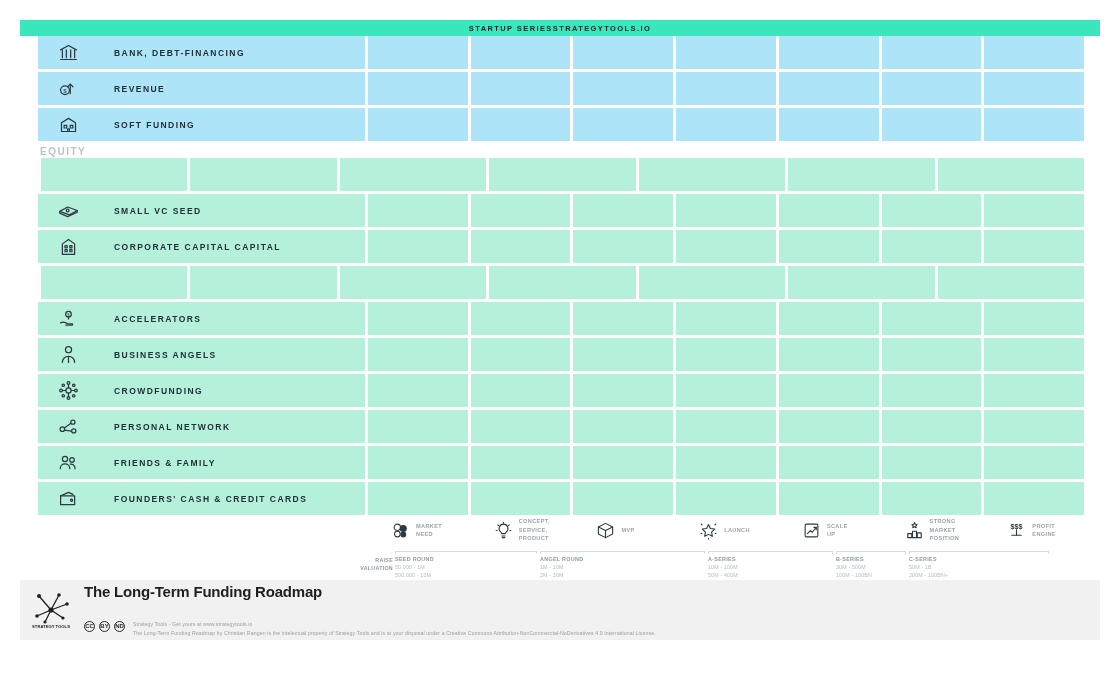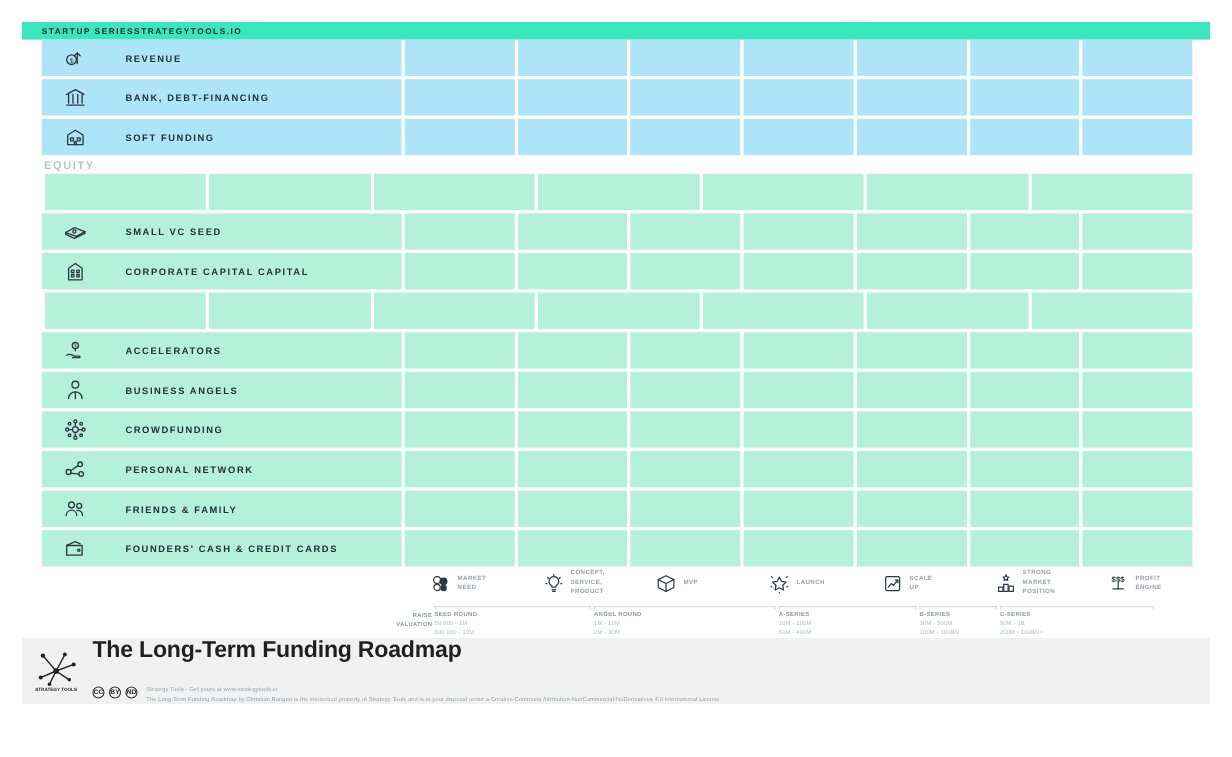--- a/index.html
+++ b/index.html
@@ -12,21 +12,21 @@
   #page {
     position: relative;
     width: 1120px; height: 688px;
     background: #ffffff;
   }
   
   .brandbar {
     position: absolute; left: 20px; top: 20px;
     width: 1080px; height: 16px;
     background: #3ae6bc;
-    display: flex; align-items: center; justify-content: flex-start;
+    display: flex; align-items: center; justify-content: center;
     padding: 0 18px;
   }
   .brandbar .bl, .brandbar .br {
     font-size: 7.5px; font-weight: bold; letter-spacing: 1.4px;
     color: #10242c;
   }
   
   .matrix {
     position: absolute; left: 38px; top: 36px;
     width: 1046px;
@@ -107,21 +107,21 @@
   
   .footer {
     position: absolute; left: 20px; top: 580px;
     width: 1080px; height: 60px;
     background: #f1f1f1;
     display: flex; align-items: center;
   }
   .flogo { width: 62px; flex: 0 0 62px; display:flex; align-items:center; justify-content:center; }
   .ftext { flex: 1; padding-left: 2px; }
   .ftitle {
-    font-size: 21px; font-weight: bold; color: #1f1f1f;
+    font-size: 15px; font-weight: bold; color: #1f1f1f;
     letter-spacing: -0.2px; margin-bottom: 20px;
   }
   .frow { display: flex; align-items: flex-start; gap: 8px; }
   .ficons { display: flex; gap: 4px; padding-top: 1px; }
   .ficons span {
     width: 11px; height: 11px; border-radius: 50%;
     border: 1.2px solid #2a2a2a; display: flex;
     align-items: center; justify-content: center;
     font-size: 6px; font-weight: bold; color: #2a2a2a;
   }
@@ -138,48 +138,48 @@
     <div class="bl">STARTUP SERIES</div>
     <div class="br">STRATEGYTOOLS.IO</div>
   </div>
 
   <div class="matrix">
     <div id="rows-top">
         <div class="rowline r-blue">
           <div class="labelcell">
             <div class="ico">
               <svg width="21" height="21" viewBox="0 0 24 24" fill="none" stroke="#2b3a42" stroke-width="1.4" stroke-linecap="round" stroke-linejoin="round">
+                <path d="M3 9l9-5 9 5"></path>
+                <path d="M3 20h18"></path>
+                <path d="M5 9v9M9.5 9v9M14.5 9v9M19 9v9"></path>
+              </svg>
+            </div>
+            <div class="txt">BANK, DEBT-FINANCING</div>
+          </div>
+          <div class="cells">
+            <div class="cell"></div>
+            <div class="cell"></div>
+            <div class="cell"></div>
+            <div class="cell"></div>
+            <div class="cell"></div>
+            <div class="cell"></div>
+            <div class="cell"></div>
+          </div>
+        </div>
+        <div class="rowline r-blue">
+          <div class="labelcell">
+            <div class="ico">
+              <svg width="21" height="21" viewBox="0 0 24 24" fill="none" stroke="#2b3a42" stroke-width="1.4" stroke-linecap="round" stroke-linejoin="round">
                 <circle cx="8" cy="14" r="5"></circle>
                 <text x="8" y="17" font-size="7" stroke="none" fill="#2b3a42" text-anchor="middle">$</text>
                 <path d="M14 18V7"></path>
                 <path d="M11 10l3-3 3 3"></path>
               </svg>
             </div>
             <div class="txt">REVENUE</div>
-          </div>
-          <div class="cells">
-            <div class="cell"></div>
-            <div class="cell"></div>
-            <div class="cell"></div>
-            <div class="cell"></div>
-            <div class="cell"></div>
-            <div class="cell"></div>
-            <div class="cell"></div>
-          </div>
-        </div>
-        <div class="rowline r-blue">
-          <div class="labelcell">
-            <div class="ico">
-              <svg width="21" height="21" viewBox="0 0 24 24" fill="none" stroke="#2b3a42" stroke-width="1.4" stroke-linecap="round" stroke-linejoin="round">
-                <path d="M3 9l9-5 9 5"></path>
-                <path d="M3 20h18"></path>
-                <path d="M5 9v9M9.5 9v9M14.5 9v9M19 9v9"></path>
-              </svg>
-            </div>
-            <div class="txt">BANK, DEBT-FINANCING</div>
           </div>
           <div class="cells">
             <div class="cell"></div>
             <div class="cell"></div>
             <div class="cell"></div>
             <div class="cell"></div>
             <div class="cell"></div>
             <div class="cell"></div>
             <div class="cell"></div>
           </div>

